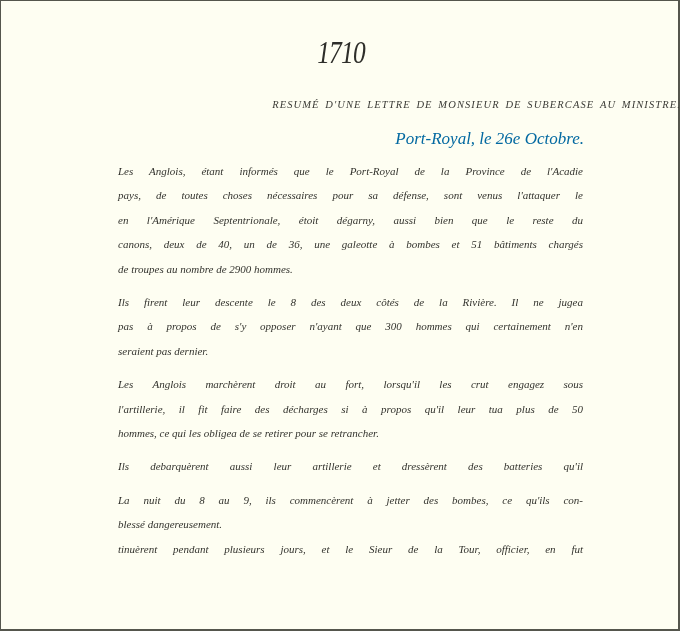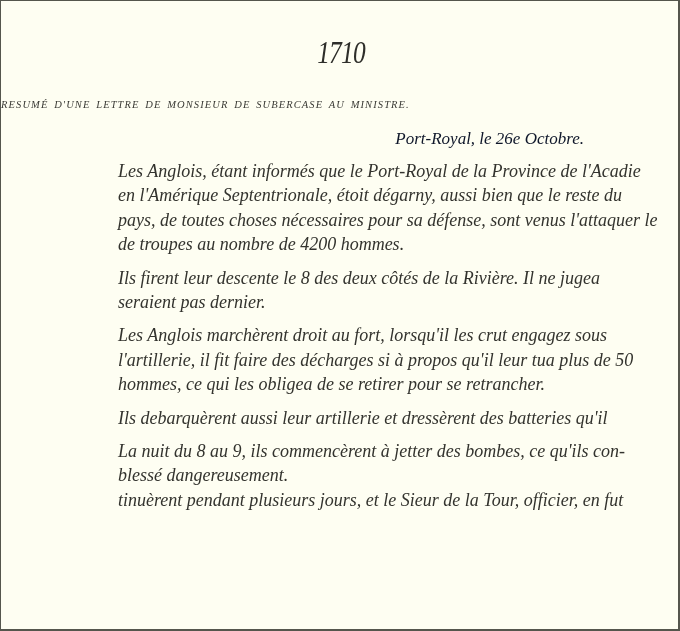--- a/index.html
+++ b/index.html
@@ -33,39 +33,39 @@
       letter-spacing: -1px;
       color: #2e2e2a;
       transform: scaleX(0.82);
       transform-origin: center;
     }
     .heading {
       position: absolute;
       top: 98px;
       left: 0;
       width: 680px;
-      text-align: left;
+      text-align: right;
       font-size: 10.5px;
       letter-spacing: 1.1px;
       word-spacing: 2px;
       color: #3a3a35;
     }
     .dateline {
       position: absolute;
       top: 128px;
       right: 94px;
       font-size: 17px;
-      color: #0f172a;
+      color: #0369a1;
     }
     .body {
       position: absolute;
       top: 158px;
       left: 85px;
       width: 497px;
-      font-size: 18px;
+      font-size: 11px;
       line-height: 24.4px;
       color: #33332e;
       text-align: justify;
     }
     .body p {
       margin: 0 0 9px 0;
       text-indent: 32px;
     }
     .line {
       display: block;
@@ -81,26 +81,28 @@
 <body>
 
 <div class="page">
   <div class="year">1710</div>
   <div class="heading">RESUMÉ D'UNE LETTRE DE MONSIEUR DE SUBERCASE AU MINISTRE.</div>
   <div class="dateline">Port-Royal, le 26e Octobre.</div>
 
   <div class="body">
     <p>
       <span class="line">Les Anglois, étant informés que le Port-Royal de la Province de l'Acadie</span>
+      <span class="line">pays, de toutes choses nécessaires pour sa défense, sont venus l'attaquer le</span>
       <span class="line">en l'Amérique Septentrionale, étoit dégarny, aussi bien que le reste du</span>
-      <span class="line">pays, de toutes choses nécessaires pour sa défense, sont venus l'attaquer le</span>
-      <span class="line last">de troupes au nombre de 4200 hommes.</span>
+      <span class="line">canons, deux de 40, un de 36, une galeotte à bombes et 51 bâtiments chargés</span>
+      <span class="line last">de troupes au nombre de 2900 hommes.</span>
     </p>
     <p>
       <span class="line">Ils firent leur descente le 8 des deux côtés de la Rivière. Il ne jugea</span>
+      <span class="line">pas à propos de s'y opposer n'ayant que 300 hommes qui certainement n'en</span>
       <span class="line last">seraient pas dernier.</span>
     </p>
     <p>
       <span class="line">Les Anglois marchèrent droit au fort, lorsqu'il les crut engagez sous</span>
       <span class="line">l'artillerie, il fit faire des décharges si à propos qu'il leur tua plus de 50</span>
       <span class="line last">hommes, ce qui les obligea de se retirer pour se retrancher.</span>
     </p>
     <p>
       <span class="line">Ils debarquèrent aussi leur artillerie et dressèrent des batteries qu'il</span>
     </p>

